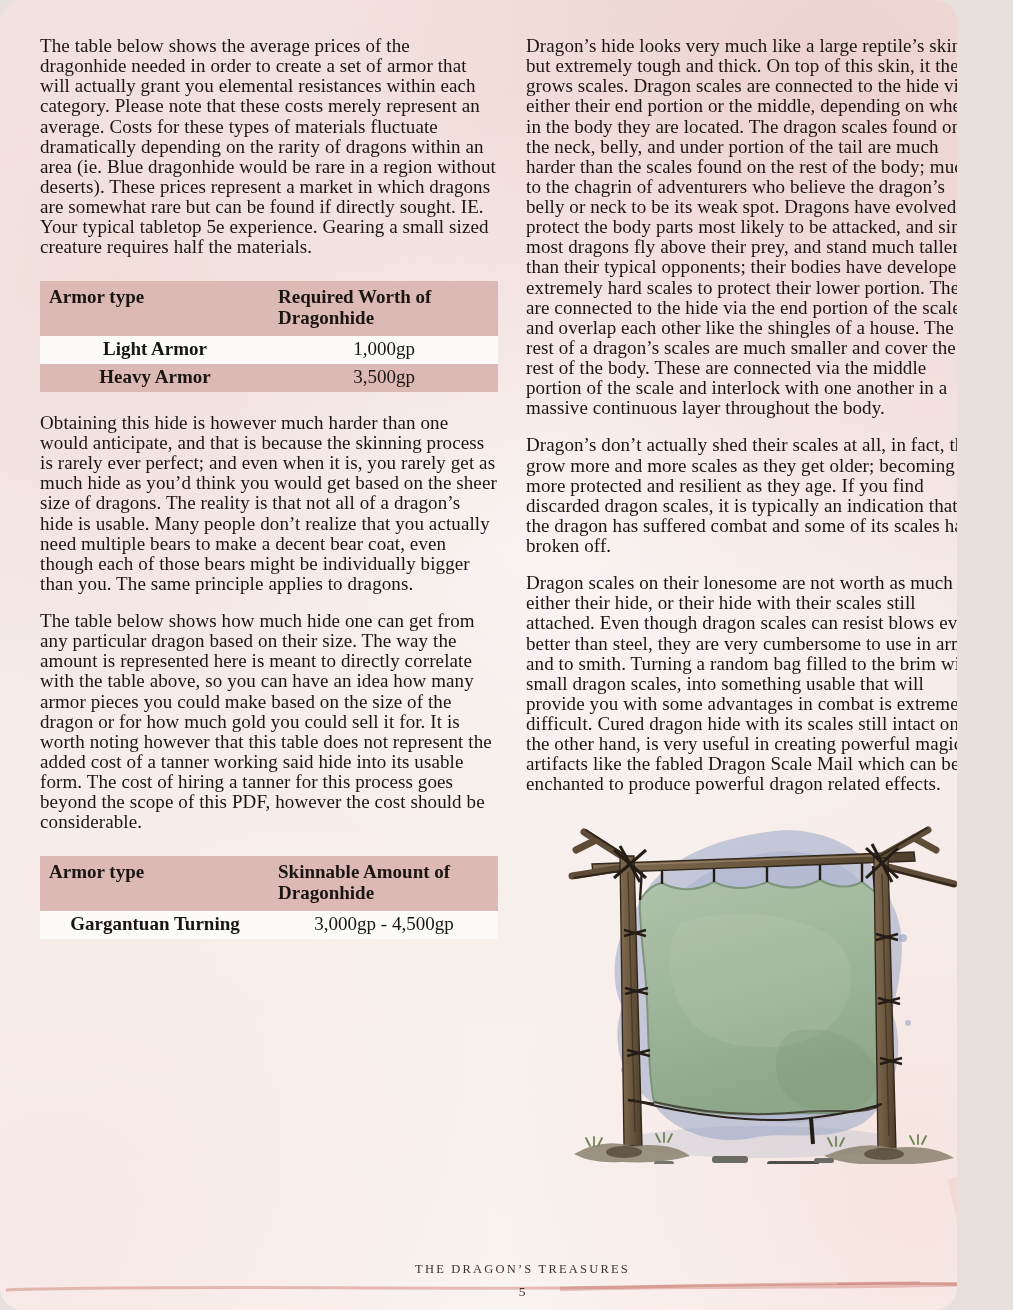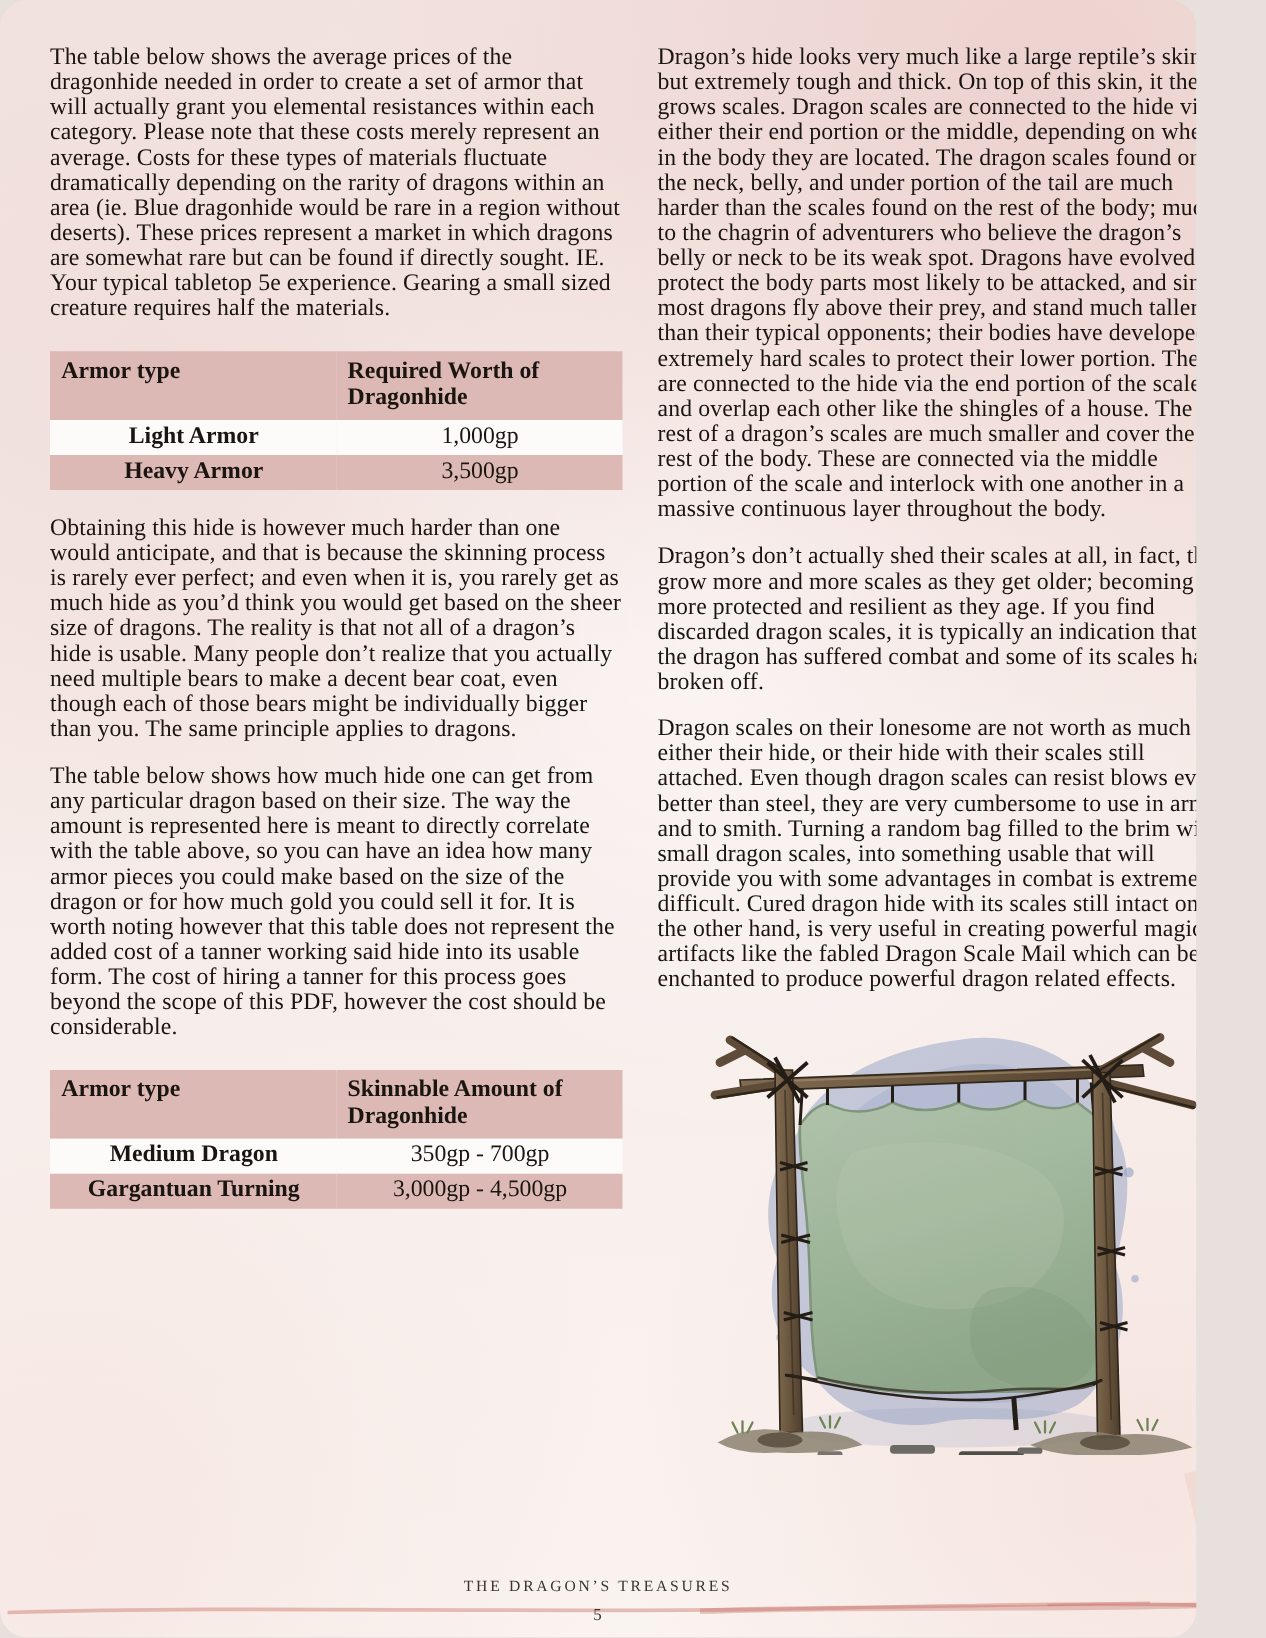--- a/index.html
+++ b/index.html
@@ -20,21 +20,21 @@
   .col-right{left:526px;}
   .body-text{font-size:19px;line-height:1.06;letter-spacing:.1px;margin:0 0 17px 0;}
   .doc-table{width:100%;border-collapse:collapse;font-size:19px;line-height:1.1;margin:24px 0 21px 0;}
   .doc-table th{text-align:left;font-weight:bold;background:#dcb9b4;padding:6px 8px 7px 9px;vertical-align:top;margin-left:20px;}
   .doc-table th:first-child{width:50%;}
   .doc-table td{padding:3px 8px 4px 9px;vertical-align:top;text-align:center;}
   .doc-table td:first-child{font-weight:bold;}
   .doc-table tbody tr:nth-child(odd){background:#fdfbfa;}
   .doc-table tbody tr:nth-child(even){background:#dcb9b4;}
   figure.illus{margin:14px 0 0 36px;width:436px;height:352px;}
-  .footer{position:absolute;left:0;width:100%;text-align:center;color:#3a332f;}
+  .footer{position:absolute;left:0;width:100%;text-align:center;color:#3a332f;padding-left:44px;}
   .footer-title{top:1262px;font-size:12.5px;letter-spacing:2.2px;font-weight:500;}
   .footer-page{top:1284px;font-size:13.5px;letter-spacing:1px;}
   .deco{position:absolute;left:0;top:0;width:1013px;height:1310px;pointer-events:none;}
 </style>
 </head>
 <body>
 
 <div class="page">
 
   <div class="col col-left">
@@ -63,24 +63,20 @@
     <p class="body-text">The table below shows how much hide one can get from any particular dragon based on their size. The way the amount is represented here is meant to directly correlate with the table above, so you can have an idea how many armor pieces you could make based on the size of the dragon or for how much gold you could sell it for. It is worth noting however that this table does not represent the added cost of a tanner working said hide into its usable form. The cost of hiring a tanner for this process goes beyond the scope of this PDF, however the cost should be considerable.</p>
 
     <table class="doc-table">
       <thead>
         <tr>
           <th>Armor type</th>
           <th>Skinnable Amount of Dragonhide</th>
         </tr>
       </thead>
       <tbody>
-        <tr>
-          <td>Medium Dragon</td>
-          <td>350gp - 700gp</td>
-        </tr>
         <tr>
           <td>Gargantuan Turning</td>
           <td>3,000gp - 4,500gp</td>
         </tr>
       </tbody>
     </table>
   </div>
 
   <div class="col col-right">
     <p class="body-text">Dragon’s hide looks very much like a large reptile’s skin, but extremely tough and thick. On top of this skin, it then grows scales. Dragon scales are connected to the hide via either their end portion or the middle, depending on where in the body they are located. The dragon scales found on the neck, belly, and under portion of the tail are much harder than the scales found on the rest of the body; much to the chagrin of adventurers who believe the dragon’s belly or neck to be its weak spot. Dragons have evolved to protect the body parts most likely to be attacked, and since most dragons fly above their prey, and stand much taller than their typical opponents; their bodies have developed extremely hard scales to protect their lower portion. These are connected to the hide via the end portion of the scale and overlap each other like the shingles of a house. The rest of a dragon’s scales are much smaller and cover the rest of the body. These are connected via the middle portion of the scale and interlock with one another in a massive continuous layer throughout the body.</p>

